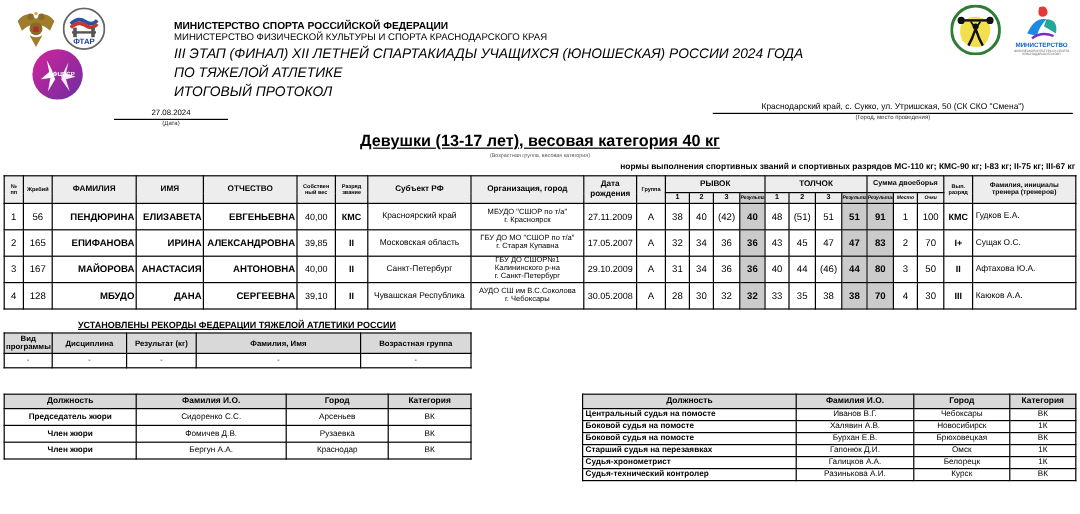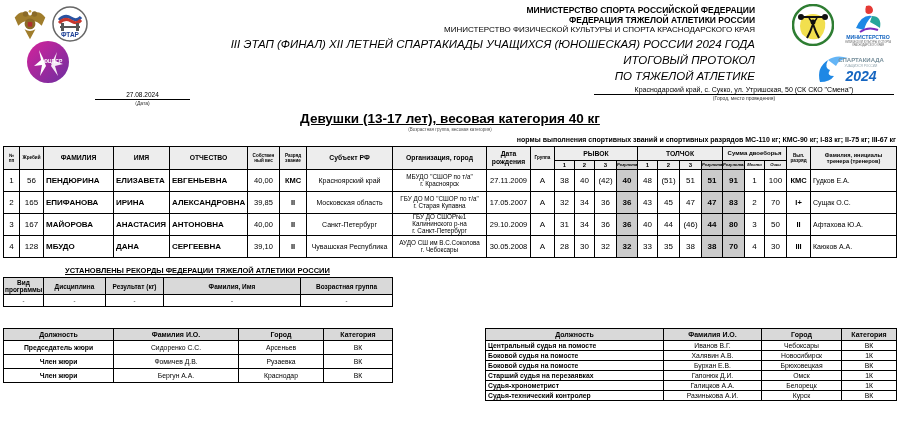--- a/index.html
+++ b/index.html
@@ -1,20 +1,20 @@
 <!DOCTYPE html>
 <html><head>
 <meta charset="utf-8">
 <style>
   html,body { margin:0; padding:0; background:#fff; }
   .page { position:relative; width:900px; height:428px; background:#fff; overflow:hidden;
           font-family:"Liberation Sans", sans-serif; color:#000; }
 
   
-  .hdr-center { position:absolute; left:145px; top:5px; width:610px; text-align:right; }
+  .hdr-center { position:absolute; left:145px; top:16px; width:610px; text-align:left; }
   .org-line  { font-size:8.5px; font-weight:bold; line-height:10px; }
   .org-line.plain { font-weight:normal; font-size:8px; }
   .event-line { font-size:11.5px; font-weight:normal; font-style:italic; line-height:14px; margin-top:2px; }
 
   .logo { position:absolute; }
   .logo svg { width:100%; height:100%; display:block; }
 
   .date-block { position:absolute; left:95px; top:91px; width:95px; text-align:center; }
   .date-val   { font-size:6.5px; border-bottom:1px solid #000; padding-bottom:1px; }
   .cap        { font-size:5px; color:#333; }
@@ -30,21 +30,21 @@
 
   
   table { border-collapse:collapse; table-layout:fixed; }
   .res { position:absolute; left:3px; top:146px; width:894px; }
   .res th, .res td { border:1px solid #000; padding:0 1px; text-align:center; overflow:hidden; }
   .res thead th { font-size:6.8px; font-weight:bold; background:#ededed; white-space:pre-line; line-height:1.12; height:13px; }
   .res thead th.tiny  { font-size:4.6px; }
   .res thead tr.sub th { font-size:6px; height:8px; padding:0; }
   .res thead tr.sub th.resh { font-size:4.2px; background:#cbcbcb; font-style:italic; }
   .res tbody td { font-size:8px; height:21px; }
-  .res td.lt { text-align:left; padding-left:2px; }
+  .res td.lt { text-align:right; padding-left:2px; }
   .res td.b  { font-weight:bold; }
   .res td.grey { background:#cbcbcb; font-weight:bold; }
   .res td.org { font-size:6.3px; white-space:pre-line; line-height:1.08; }
   .res td.region { font-size:7px; }
   .res td.coach  { font-size:7px; text-align:left; padding-left:2px; }
   .res td.small  { font-size:7.5px;margin-left:12px; }
 
   
   .rec-title { position:absolute; left:65px; top:266px; font-size:7.5px; font-weight:bold; text-decoration:underline; }
   .rec { position:absolute; left:3px; top:277px; width:390px; }
@@ -135,37 +135,27 @@
     <svg viewBox="0 0 52 46">
       <path d="M24 4 Q30 2 31 8 Q31 12 26 12 Q22 11 24 4 Z" fill="#e53935"></path>
       <path d="M14 26 Q20 12 30 14 Q24 20 22 28 Z" fill="#1e88e5"></path>
       <path d="M30 14 Q40 14 38 26 Q32 22 28 20 Z" fill="#26a69a"></path>
       <path d="M18 30 Q26 24 36 28" fill="none" stroke="#7b2bbf" stroke-width="2"></path>
       <text x="26" y="37" text-anchor="middle" font-size="5.2" font-weight="bold" fill="#1565c0">МИНИСТЕРСТВО</text>
       <text x="26" y="41" text-anchor="middle" font-size="2.6" fill="#666">ФИЗИЧЕСКОЙ КУЛЬТУРЫ И СПОРТА</text>
       <text x="26" y="44" text-anchor="middle" font-size="2.6" fill="#666">КРАСНОДАРСКОГО КРАЯ</text>
     </svg>
   </div>
-  <div class="logo" style="right:10px; top:52px; width:76px; height:34px;">
-    <svg viewBox="0 0 76 34">
-      <path d="M6 30 Q2 16 14 8 Q10 16 16 18 Q12 24 20 24 Q16 30 6 30 Z" fill="#1e88e5"></path>
-      <path d="M14 8 Q22 2 34 6 Q24 8 22 14 Z" fill="#64b5f6"></path>
-      <text x="47" y="10" text-anchor="middle" font-size="6" font-weight="bold" fill="#78909c">СПАРТАКИАДА</text>
-      <text x="47" y="15" text-anchor="middle" font-size="3.2" fill="#90a4ae">УЧАЩИХСЯ РОССИИ</text>
-      <text x="47" y="29" text-anchor="middle" font-size="14" font-weight="bold" font-style="italic" fill="#1565c0">2024</text>
-    </svg>
-  </div>
 
   <div class="hdr-center">
     <div class="org-line">МИНИСТЕРСТВО СПОРТА  РОССИЙСКОЙ ФЕДЕРАЦИИ</div>
-    <div class="org-line">ФЕДЕРАЦИЯ ТЯЖЕЛОЙ АТЛЕТИКИ РОССИИ</div>
     <div class="org-line plain">МИНИСТЕРСТВО ФИЗИЧЕСКОЙ КУЛЬТУРЫ И СПОРТА КРАСНОДАРСКОГО КРАЯ</div>
     <div class="event-line">III ЭТАП (ФИНАЛ) XII ЛЕТНЕЙ СПАРТАКИАДЫ УЧАЩИХСЯ (ЮНОШЕСКАЯ) РОССИИ 2024 ГОДА</div>
+    <div class="event-line">ПО ТЯЖЕЛОЙ АТЛЕТИКЕ</div>
     <div class="event-line">ИТОГОВЫЙ ПРОТОКОЛ</div>
-    <div class="event-line">ПО ТЯЖЕЛОЙ АТЛЕТИКЕ</div>
   </div>
 
   <div class="date-block">
     <div class="date-val">27.08.2024</div>
     <div class="cap">(Дата)</div>
   </div>
   <div class="venue-block">
     <div class="venue-val">Краснодарский край, с. Сукко, ул. Утришская, 50 (СК СКО "Смена")</div>
     <div class="cap">(Город, место проведения)</div>
   </div>

